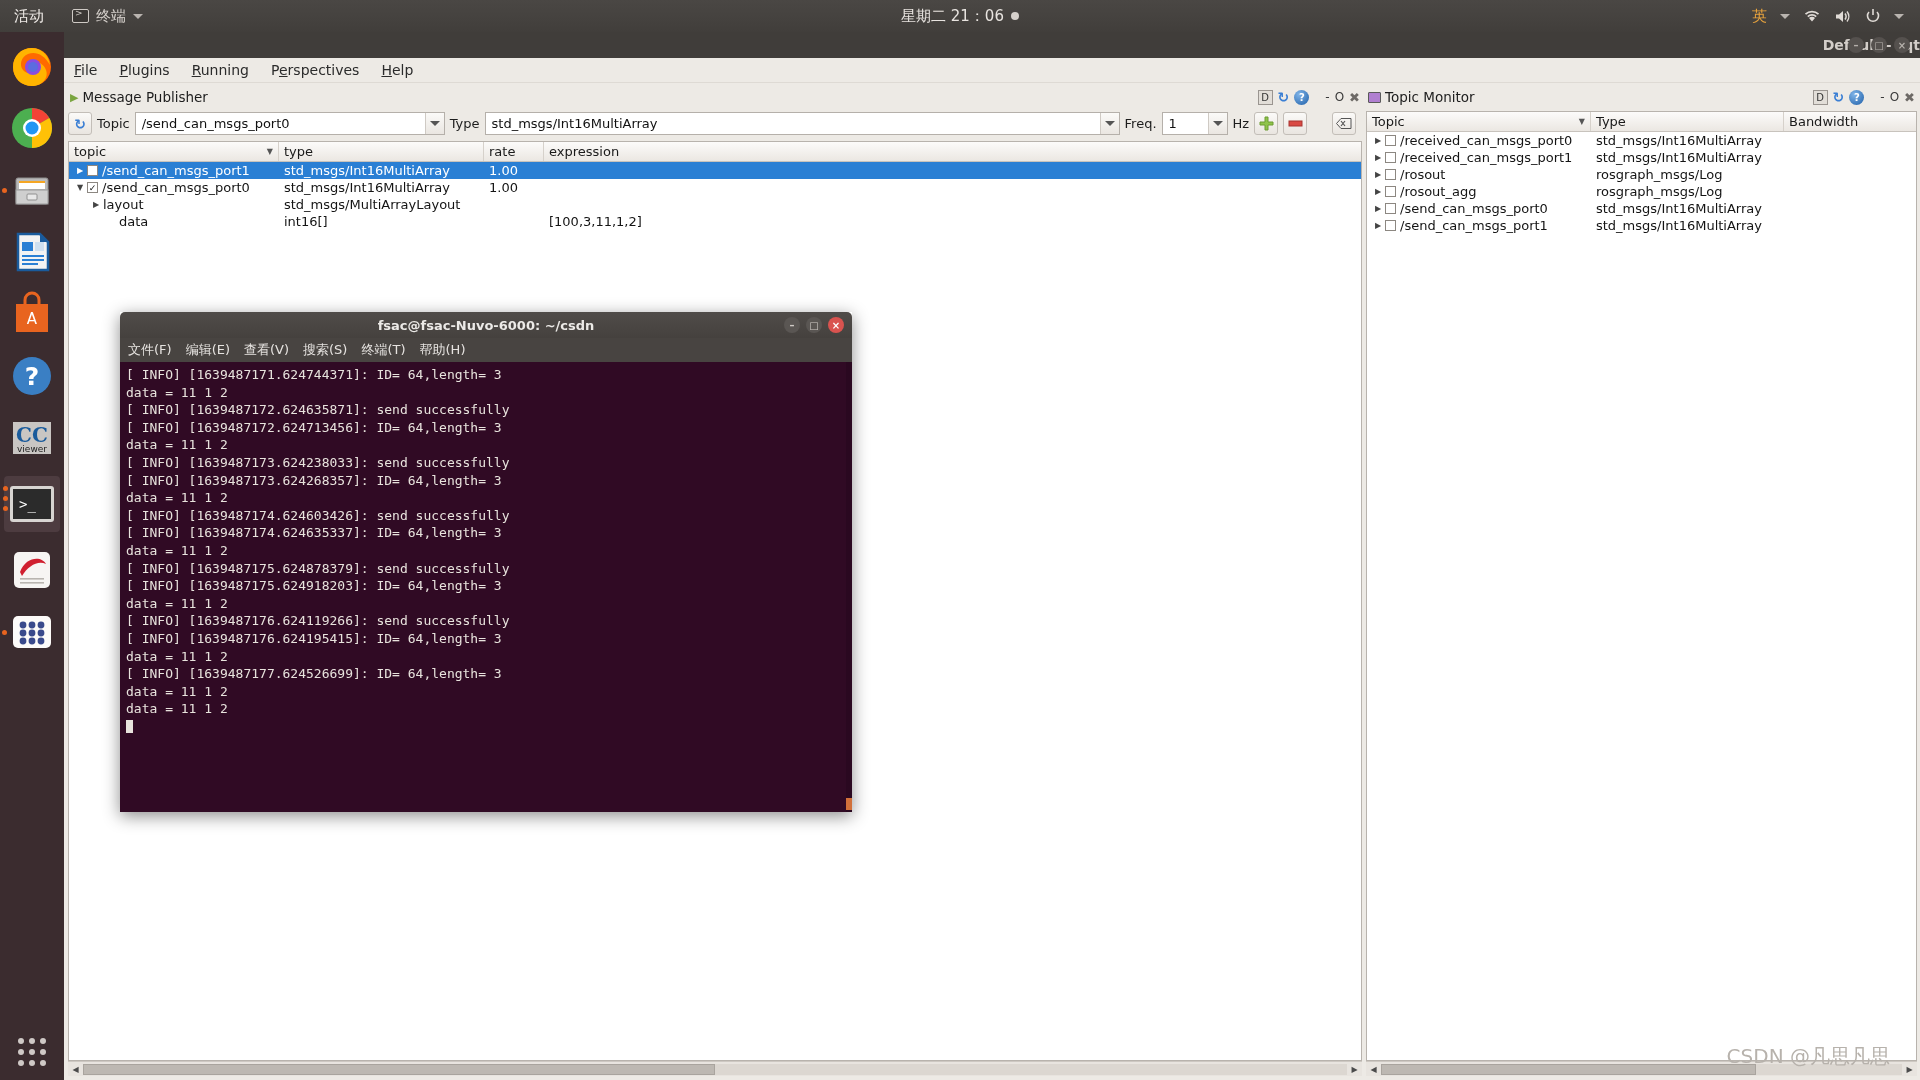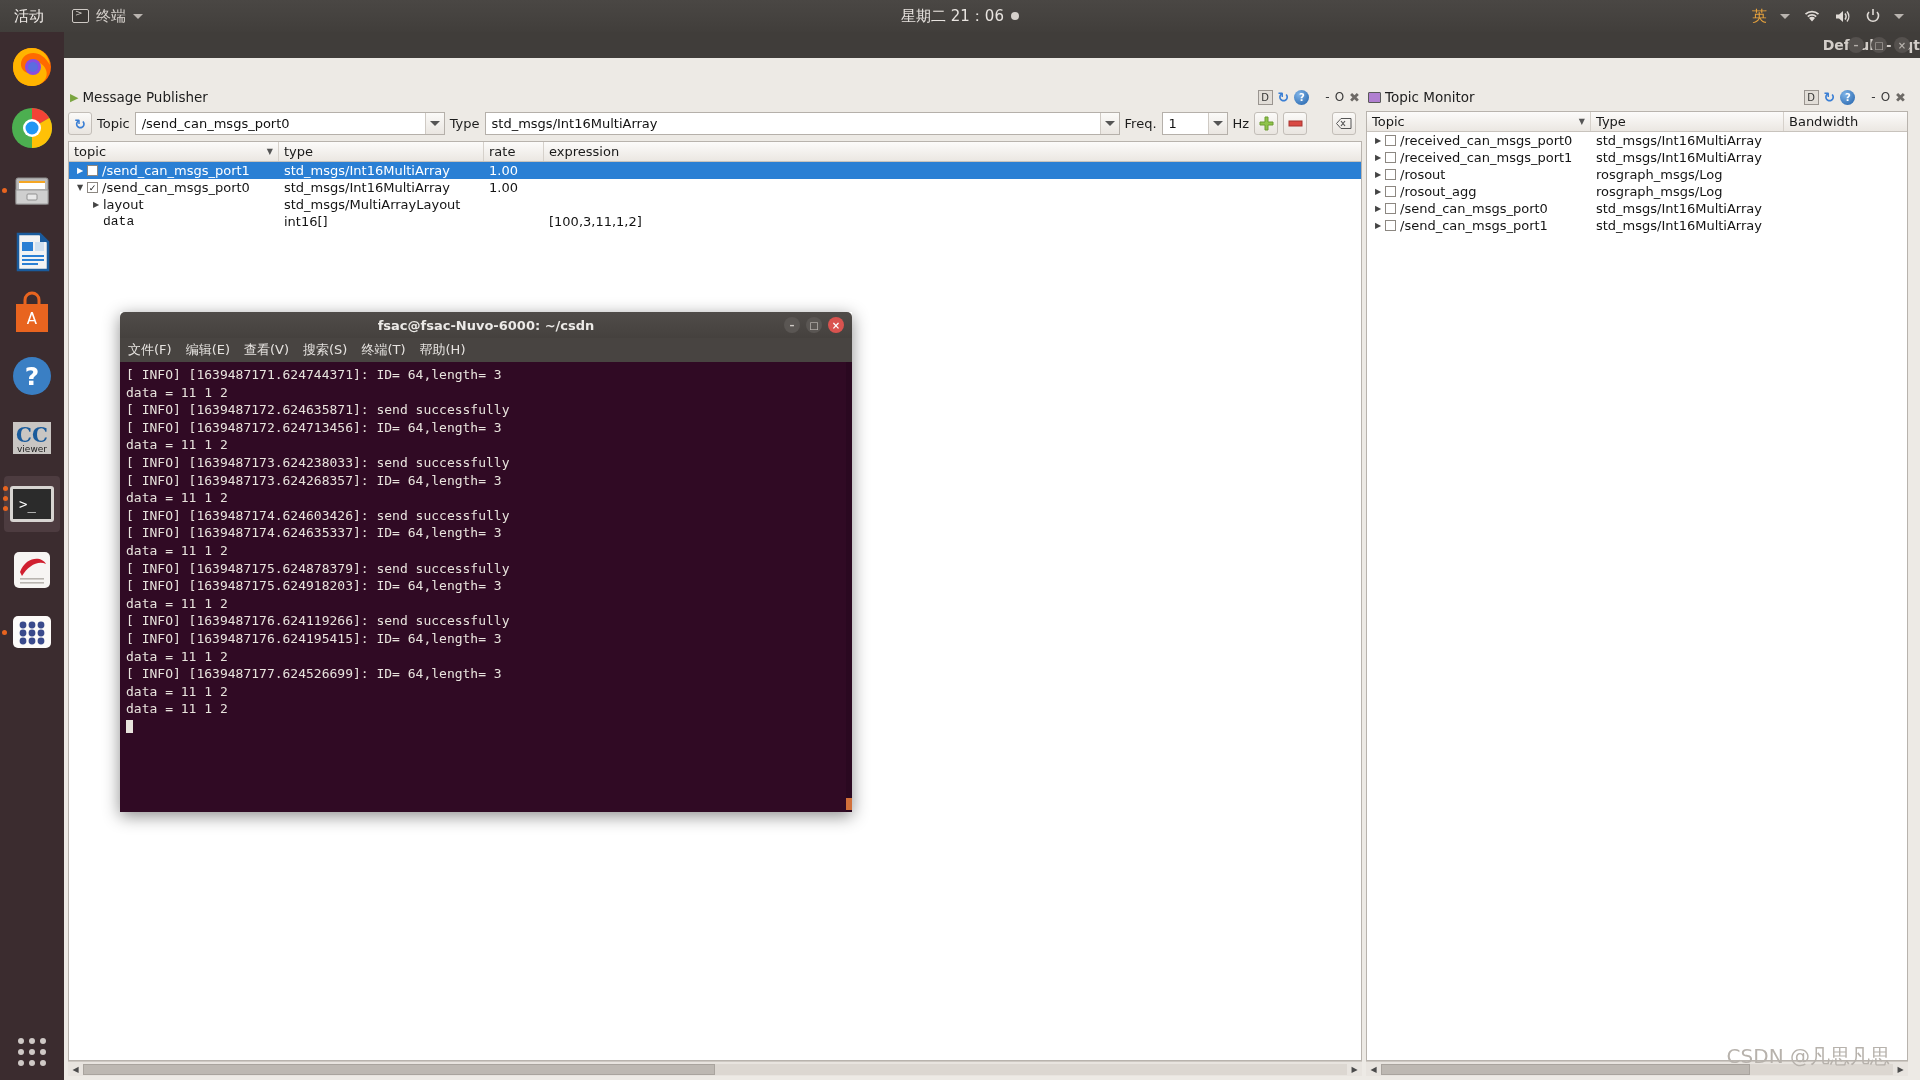--- a/index.html
+++ b/index.html
@@ -57,21 +57,21 @@
   #menubar {
     height:25px; background:#edeae5; display:flex; align-items:center;
     padding-left:10px; gap:22px; font-size:14px; color:#2b2b2b;
     border-bottom:1px solid #dedad4;
   }
   #menubar span u { text-decoration:underline; }
 
   
   #panels { position:absolute; top:51px; left:0; right:0; bottom:0; display:flex; }
   #left-panel { width:1300px; padding:4px 2px 4px 4px; display:flex; flex-direction:column; }
-  #right-panel { flex:1; padding:4px 12px 4px 2px; display:flex; flex-direction:column; }
+  #right-panel { flex:1; padding:4px 3px 4px 2px; display:flex; flex-direction:column; }
 
   .panel-head {
     height:20px; display:flex; align-items:center; font-size:13.5px; color:#1d1d1d;
     gap:4px; padding:0 2px;
   }
   .panel-head .spacer { flex:1; }
   .ph-ctrls { display:flex; align-items:center; gap:5px; font-size:12px; color:#3a3a3a; }
   .dbox {
     width:15px;height:15px;border:1px solid #9a9590;background:#e2ded8;
     font-size:10px;display:flex;align-items:center;justify-content:center;color:#333;
@@ -349,20 +349,27 @@
 
   <div id="rqt-title">
     <span>Default - rqt</span>
     <span class="wbtns">
       <span class="wbtn">–</span>
       <span class="wbtn">□</span>
       <span class="wbtn">×</span>
     </span>
   </div>
 
+  <div id="menubar">
+    <span><u>F</u>ile</span>
+    <span><u>P</u>lugins</span>
+    <span><u>R</u>unning</span>
+    <span>P<u>e</u>rspectives</span>
+    <span><u>H</u>elp</span>
+  </div>
 
   <div id="panels">
 
     <div id="left-panel">
       <div class="panel-head">
         <span class="play-ico">▶</span>
         <span>Message Publisher</span>
         <span class="spacer"></span>
         <span class="ph-ctrls">
           <span class="dbox">D</span>
@@ -454,21 +461,21 @@
             <div class="row">
               <span class="cell" style="width:210px;padding-left:20px;">
                 <span class="tw">▶</span>
                 <span>layout</span>
               </span>
               <span class="cell" style="width:205px;">std_msgs/MultiArrayLayout</span>
               <span class="cell" style="width:60px;"></span>
               <span class="cell" style="flex:1;"></span>
             </div>
             <div class="row">
-              <span class="cell" style="width:210px;padding-left:20px;font-family:Liberation Mono, monospace;">
+              <span class="cell" style="width:210px;padding-left:36px;">
                 <span class="tw"></span>
                 <span>data</span>
               </span>
               <span class="cell" style="width:205px;">int16[]</span>
               <span class="cell" style="width:60px;"></span>
               <span class="cell" style="flex:1;">[100,3,11,1,2]</span>
             </div>
           </div>
       </div>
 

